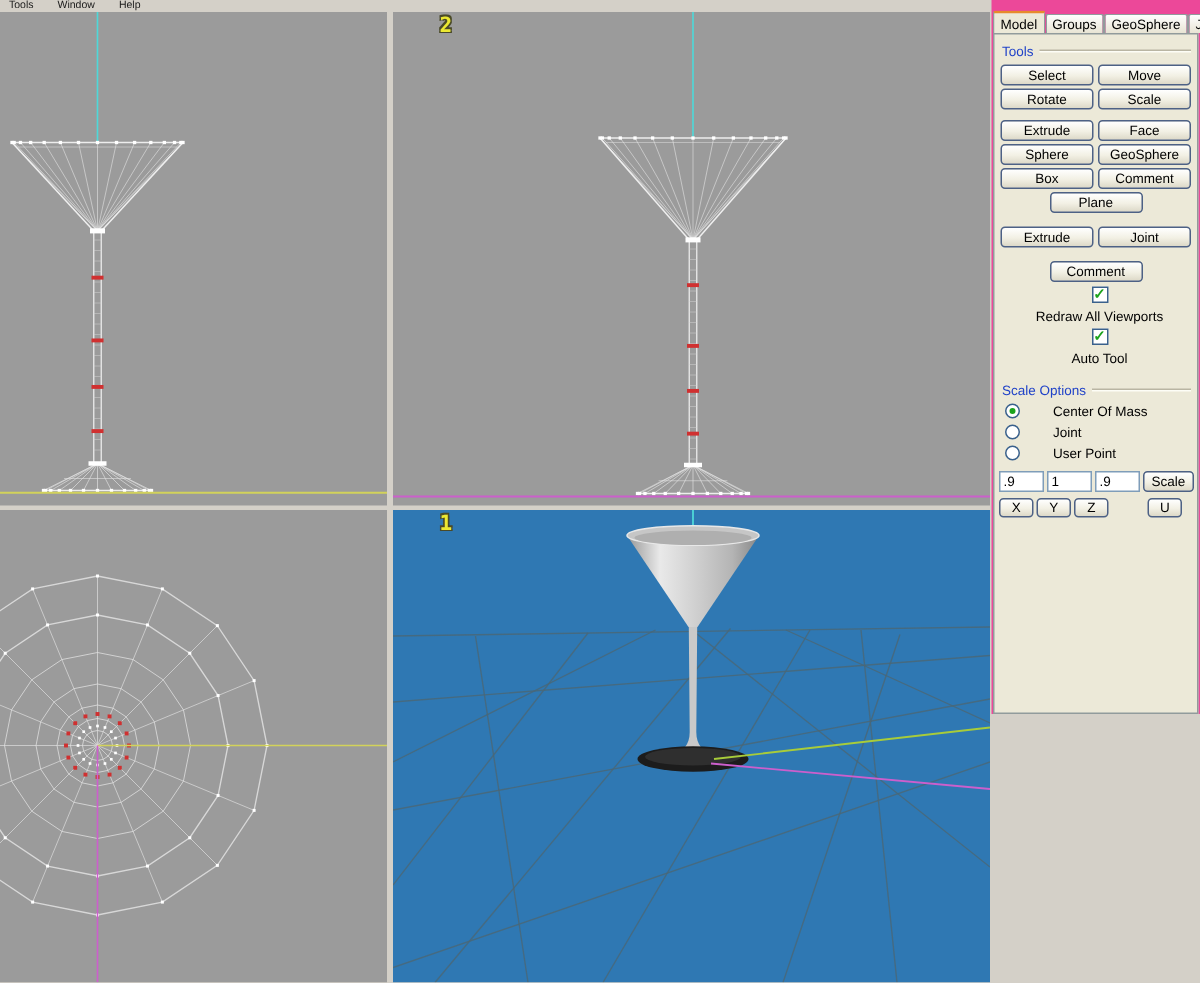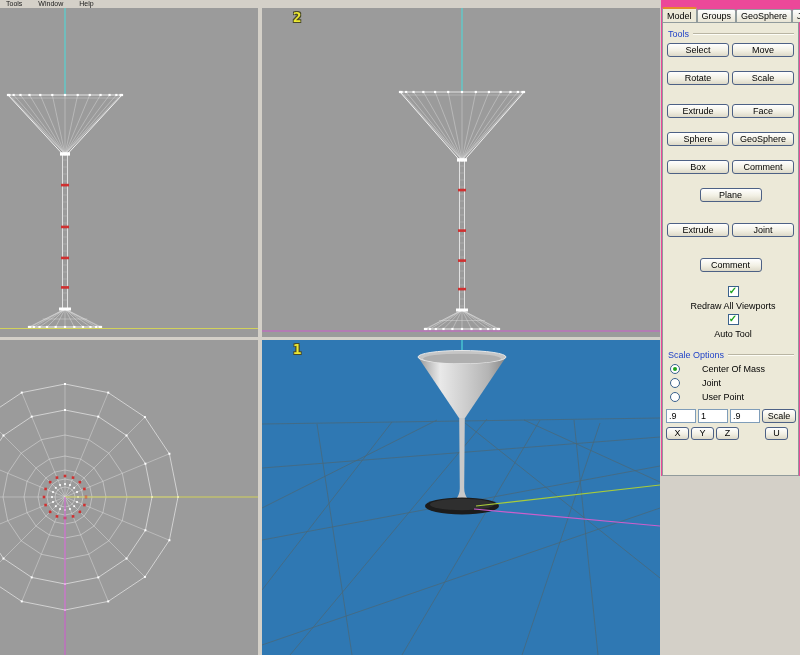--- a/index.html
+++ b/index.html
@@ -29,21 +29,21 @@
   .tab{font-size:9px;padding:2px 4px 2px;background:linear-gradient(#fefefe,#e8e4d4);
     border:1px solid #919b9c;border-bottom:none;border-radius:2px 2px 0 0;height:13px;line-height:9px;color:#000;cursor:pointer;white-space:nowrap;}
   .tab.active{height:15px;line-height:10px;border-top:2px solid #e68b2c;background:#ece9d8;z-index:2;}
   .tabpage{position:absolute;left:1px;top:22px;width:137px;bottom:0;border:1px solid #919b9c;background:#ece9d8;padding-top:2px;}
 
   .sect{display:flex;align-items:center;margin:4px 4px 4px 5px;}
   .sect .txt{color:#2143c8;font-size:9px;white-space:nowrap;margin-right:4px;}
   .sect .rule{flex:1;height:2px;border-top:1px solid #b9b5a3;border-bottom:1px solid #fdfdf6;}
 
   .rows{padding:0 4px;}
-  .btn-row{display:flex;justify-content:space-between;margin-bottom:14px;}
+  .btn-row{display:flex;justify-content:space-between;margin-bottom:2px;}
   .btn-row.single{justify-content:center;}
   .gap5{height:5px;}
   .gap7{height:7px;}
   .xpbtn{width:62px;height:14px;font-size:9px;line-height:10px;font-family:"Liberation Sans",sans-serif;color:#000;
     border:1px solid #4d6185;border-radius:3px;background:linear-gradient(#ffffff,#f2f0e4 55%,#ddd9c8);cursor:pointer;padding:0;}
 
   .cbrow{display:flex;align-items:center;gap:4px;margin:3px 0 0 5px;font-size:9px;color:#000;flex-direction:column;}
   .cb{width:11px;height:11px;background:#fff;border:1px solid #3a618c;display:flex;align-items:center;justify-content:center;
     font-size:10px;color:#1ca31c;font-weight:bold;cursor:pointer;}
   .cb.checked::after{content:"\2713";margin-top:-2px;}

